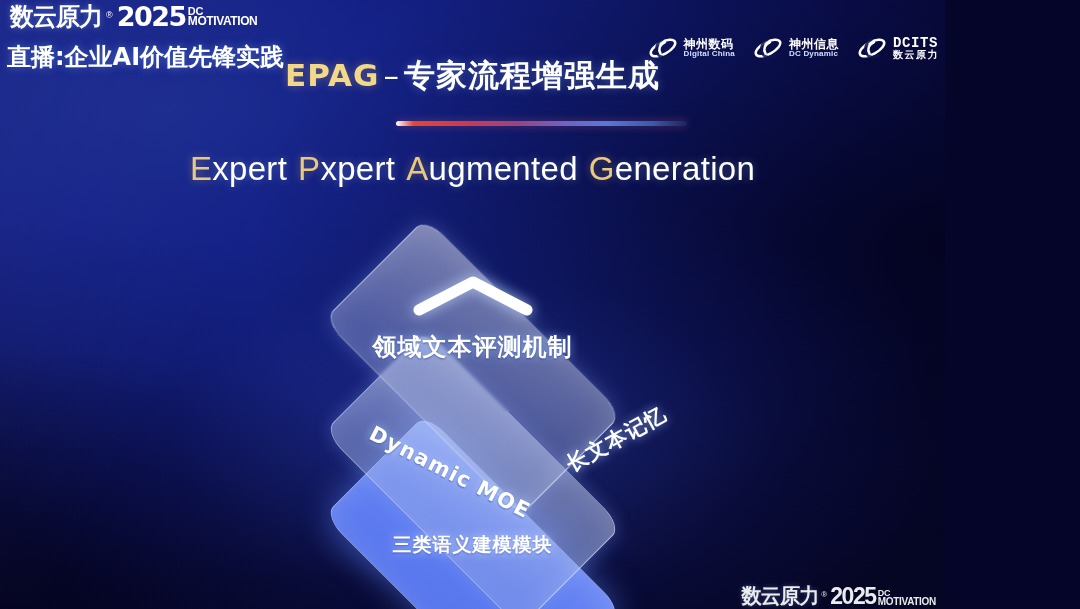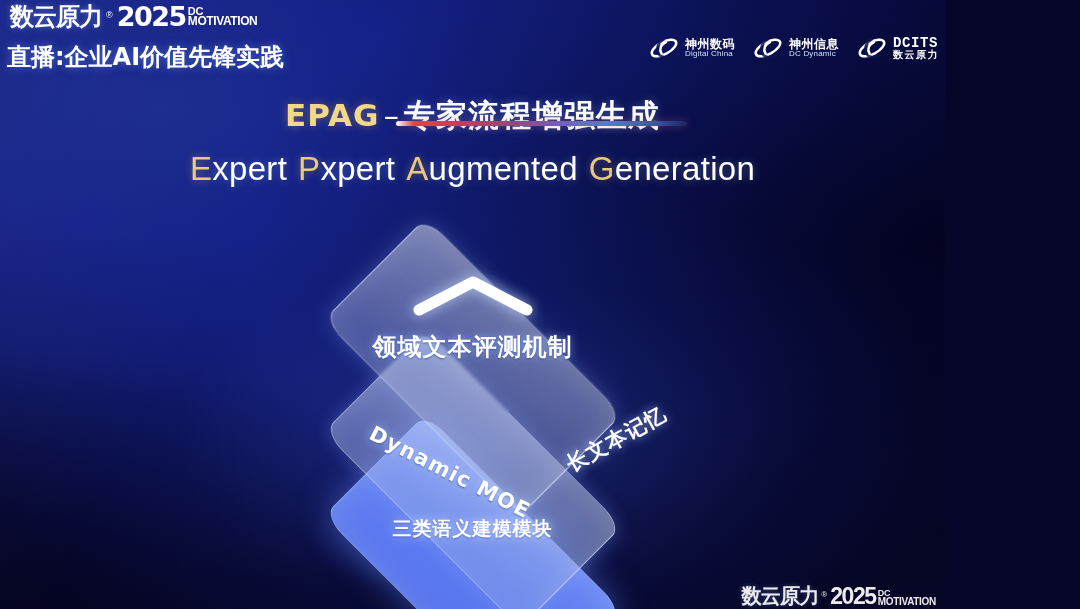--- a/index.html
+++ b/index.html
@@ -76,34 +76,33 @@
     display:flex;align-items:center;gap:18px;margin-top:32px;
   }
   .plogo{display:flex;align-items:center;gap:6px;}
   .swoosh{
     width:30px;height:26px;flex:0 0 auto;
     display:block;
   }
   .ptext{display:flex;flex-direction:column;line-height:1.02;}
   .pcn{font-size:12px;font-weight:bold;color:#ffffff;letter-spacing:.5px;white-space:nowrap;
        font-family:"DejaVu Sans","Liberation Sans",sans-serif;}
-  .pen{font-size:8px;font-weight:normal;color:#cfe0ff;letter-spacing:.2px;white-space:nowrap;}
+  .pen{font-size:8px;font-weight:bold;color:#cfe0ff;letter-spacing:.2px;white-space:nowrap;}
   .pcn-big{font-size:14px;font-weight:bold;color:#fff;letter-spacing:.6px;font-family:Liberation Mono, monospace;}
   .pen-cn{font-size:10px;font-weight:bold;color:#fff;letter-spacing:1.5px;
           font-family:"DejaVu Sans","Liberation Sans",sans-serif;}
 
   
   .main-title{
     position:absolute;left:0;right:0;top:55px;
     text-align:center;
     font-size:31px;font-weight:bold;
     font-family:"DejaVu Sans","Liberation Sans",sans-serif;
     white-space:nowrap;
     letter-spacing:1px;
-    margin-top:40px;
   }
   .main-title .gold{
     color:#f2d98a;
     text-shadow:0 0 10px rgba(240,200,110,.35);
     letter-spacing:1px;
   }
   .main-title .dash{color:#ffffff;font-weight:normal;padding:0 4px;}
   .main-title .white{
     color:#ffffff;
     text-shadow:0 0 10px rgba(160,200,255,.35);
@@ -196,21 +195,21 @@
     font-family:"DejaVu Sans","Liberation Sans",sans-serif;
     white-space:nowrap;
     pointer-events:none;
   }
   #lblTop{
     left:0;right:0;top:103px;text-align:center;
     font-size:24px;letter-spacing:1px;
     text-shadow:0 0 10px rgba(140,180,255,.75), 0 1px 2px rgba(20,30,90,.6);
   }
   #lblBot{
-    left:0;right:0;top:288px;text-align:center;
+    left:0;right:0;top:304px;text-align:center;
     font-size:19px;letter-spacing:1px;
     text-shadow:0 0 11px rgba(200,220,255,.85), 0 1px 2px rgba(30,50,140,.55);
   }
   #lblMidL{
     left:371px;top:192px;
     font-size:21px;letter-spacing:1.4px;
     transform:rotate(27deg);
     transform-origin:left center;
     text-shadow:0 0 10px rgba(170,200,255,.8), 0 1px 2px rgba(20,30,90,.55);
   }

